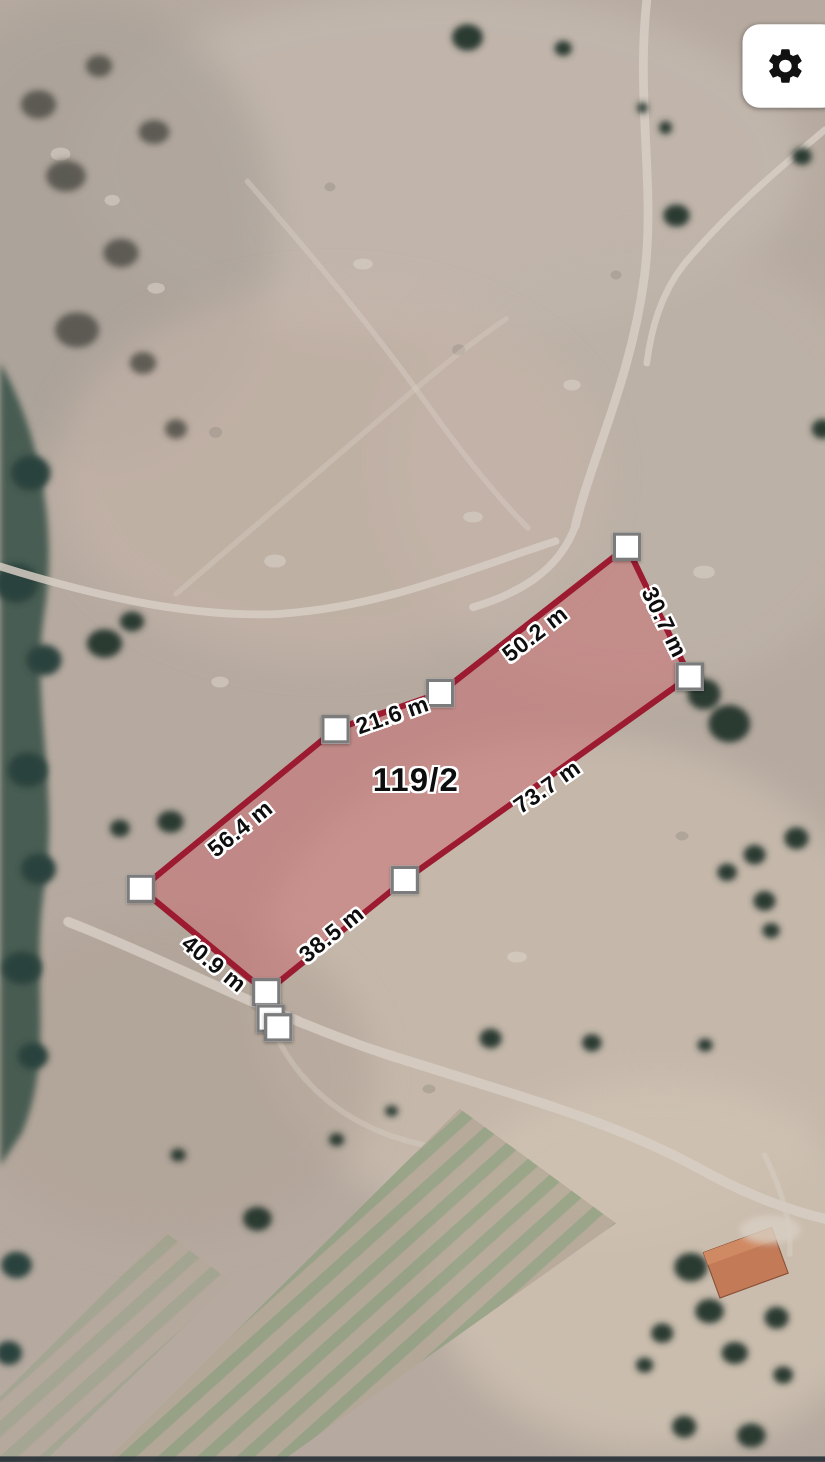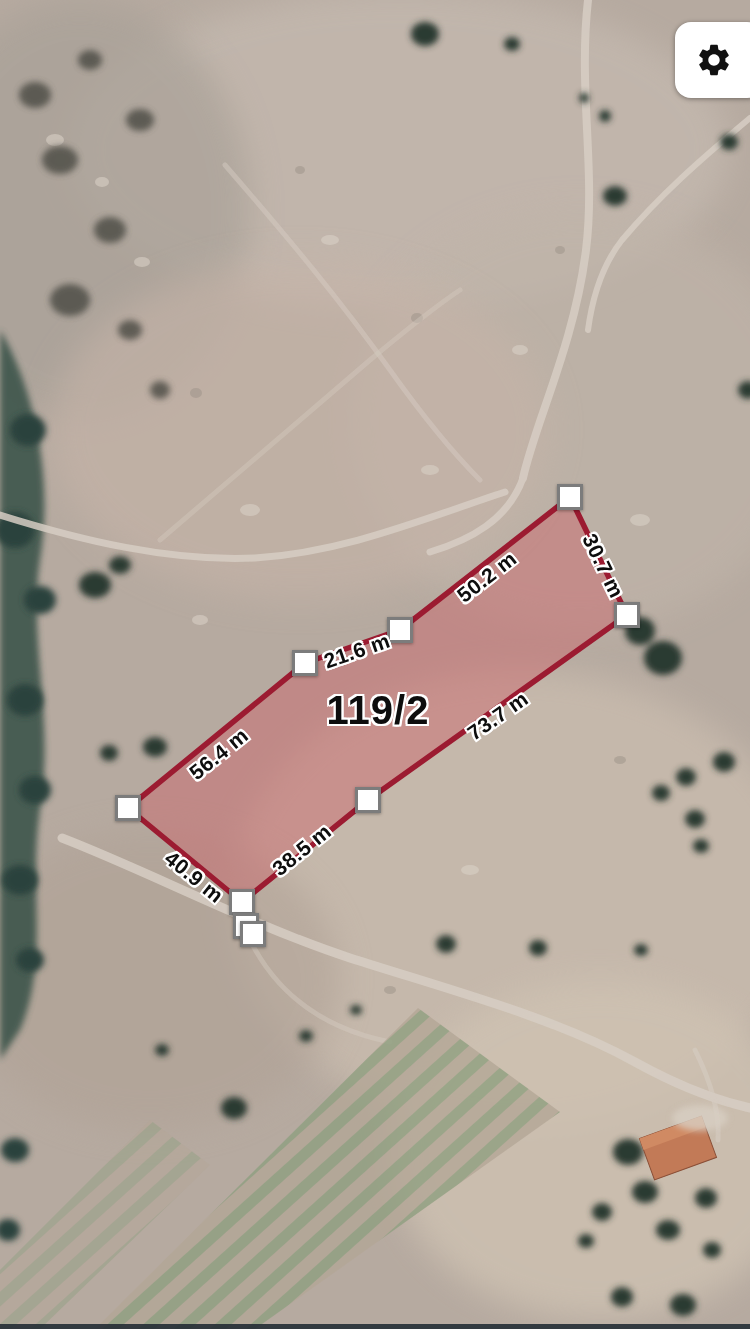--- a/index.html
+++ b/index.html
@@ -12,21 +12,21 @@
     text-shadow:-2px -2px 0 #fff,2px -2px 0 #fff,-2px 2px 0 #fff,2px 2px 0 #fff,
                 0 -2px 0 #fff,0 2px 0 #fff,-2px 0 0 #fff,2px 0 0 #fff;}
   .m1{left:219px;top:754px;transform:translate(-50%,-50%) rotate(-39deg);}
   .m2{left:357px;top:651px;transform:translate(-50%,-50%) rotate(-19deg);}
   .m3{left:487px;top:577px;transform:translate(-50%,-50%) rotate(-38deg);}
   .m4{left:603px;top:566px;transform:translate(-50%,-50%) rotate(64deg);}
   .m5{left:498px;top:716px;transform:translate(-50%,-50%) rotate(-35deg);}
   .m6{left:302px;top:850px;transform:translate(-50%,-50%) rotate(-39deg);}
   .m7{left:194px;top:877px;transform:translate(-50%,-50%) rotate(39deg);}
   .plabel{position:absolute;left:378px;top:710px;transform:translate(-50%,-50%);
-    font-weight:bold;font-size:40px;color:#0d0d0d;letter-spacing:1px;
+    font-weight:bold;font-size:30px;color:#0d0d0d;letter-spacing:1px;
     text-shadow:-2px -2px 0 #fff,2px -2px 0 #fff,-2px 2px 0 #fff,2px 2px 0 #fff,
                 0 -2px 0 #fff,0 2px 0 #fff,-2px 0 0 #fff,2px 0 0 #fff;}
   
   .vmark{position:absolute;width:26px;height:26px;box-sizing:border-box;
     background:#fff;border:3px solid #7c7c7c;transform:translate(-50%,-50%);
     box-shadow:0 1px 3px rgba(0,0,0,.35);}
   .v1{left:570px;top:497px;} .v2{left:627px;top:615px;} .v3{left:400px;top:630px;}
   .v4{left:305px;top:663px;} .v5{left:128px;top:808px;} .v6{left:368px;top:800px;}
   .v7{left:242px;top:902px;} .v8{left:246px;top:926px;} .v9{left:253px;top:934px;}
   

